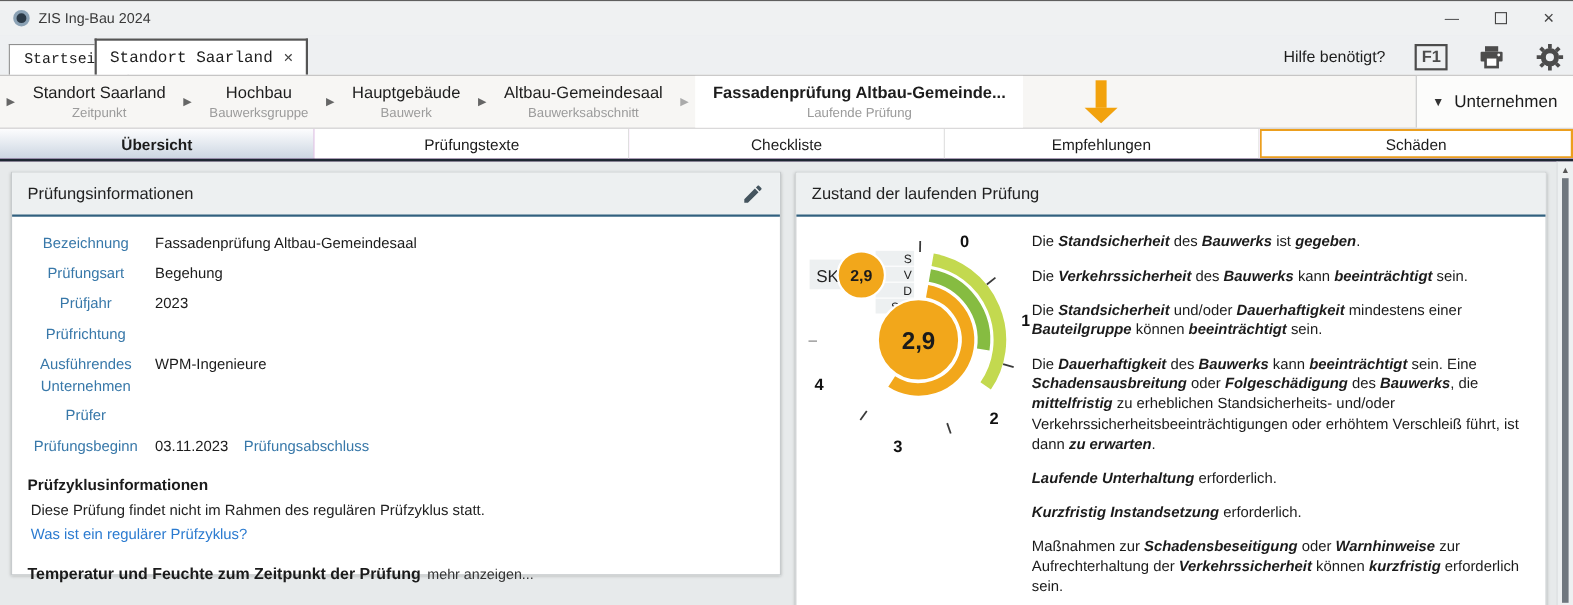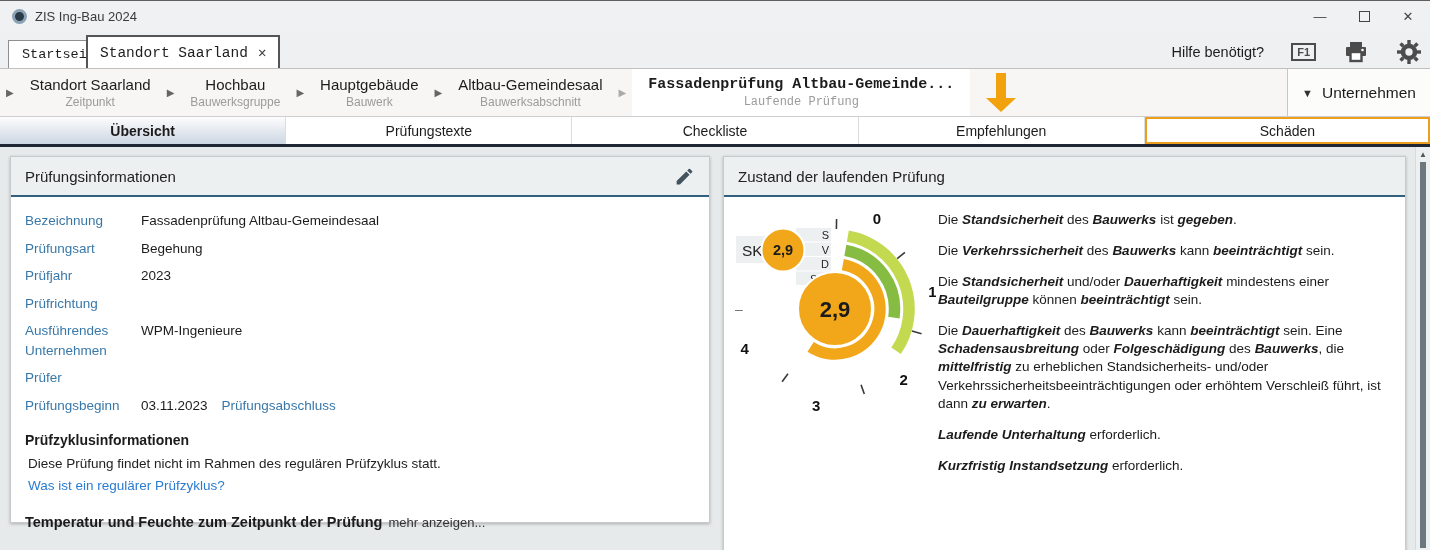--- a/index.html
+++ b/index.html
@@ -21,34 +21,34 @@
   .apptab-row { height:36px; background:#eef0f2; position:relative; }
   .apptab { position:absolute; bottom:0; background:#fff; display:flex; align-items:center;
     color:#1d1d1d;font-family:Liberation Mono, monospace; }
   .apptab.plain { left:8px; height:28px; padding:0 13px; font-size:13.5px;
     border:1px solid #8f8f8f; border-bottom:none; }
   .apptab.active { left:86px; height:33px; padding:0 12px; font-size:14.5px;
     border:2px solid #555; border-bottom:none; }
   .tab-close { margin-left:10px; font-size:14px; font-weight:bold; color:#3f3f3f; }
   .help-cluster { position:absolute; right:8px; bottom:3px; display:flex; align-items:center; gap:27px; }
   .help-text { font-size:14.5px; color:#1d1d1d; }
-  .f1-box { border:2px solid #4c4c4c; color:#4c4c4c; font-weight:bold; font-size:11px;
+  .f1-box { border:2px solid #4c4c4c; color:#4c4c4c; font-weight:bold; font-size:15px;
     padding:1px 4px; line-height:1.15; }
   .toolicon svg { display:block; }
 
   
   .crumb-row { height:49px; background:#f7f6f4; border-top:1px solid #c0c0c0;
     border-bottom:1px solid #cfcfcf; display:flex; align-items:stretch; position:relative; }
   .crumb-sep { align-self:center; font-size:10px; color:#666; padding:0 6px; }
   .crumb-sep.lt { color:#aaa; }
   .crumb { display:flex; flex-direction:column; justify-content:center; align-items:center;
     padding:0 10px; }
   .crumb .t { font-size:15px; color:#1c1c1c; line-height:1.25; }
   .crumb .s { font-size:12px; color:#9b9b9b; line-height:1.2; }
-  .crumb.active { background:#fff; padding:0 16px;font-family:Liberation Mono, monospace; }
+  .crumb.active { background:#fff; padding:0 16px; }
   .crumb.active .t { font-weight:bold; }
   .down-arrow { position:absolute; left:985px; top:4px; width:32px; }
   .down-arrow .stem { width:10px; height:25px; background:#f2a20d; margin:0 auto; }
   .down-arrow .head { width:0; height:0; border-left:15px solid transparent;
     border-right:15px solid transparent; border-top:14px solid #f2a20d; margin:0 auto; }
   .nav-btn { position:absolute; right:0; top:0; bottom:0; width:143px; background:#fcfcfb;
     border-left:1px solid #c6c6c6; display:flex; align-items:center; justify-content:center; gap:9px; }
   .nav-btn .tri { font-size:11px; color:#333; }
   .nav-btn .lbl { font-size:15.5px; color:#1b1b1b; }
 
@@ -65,21 +65,21 @@
   .panel { position:absolute; background:#fff; border:1px solid #c7cbcd;
     box-shadow:0 1px 3px rgba(0,0,0,.25); }
   .panel-hd { height:40px; background:#edf0f1; border-bottom:2px solid #31607f;
     display:flex; align-items:center; padding:0 14px; font-size:15px; color:#222; }
   .panel-hd .spacer { flex:1; }
   .left-panel { left:10px; top:9px; width:700px; height:367px; }
   .right-panel { left:723px; top:9px; width:683px; height:400px; }
 
   .lp-body { padding:14px 16px 0 14px; }
   .frow { display:flex; margin-bottom:8px; }
-  .flabel { width:106px; min-width:106px; text-align:left; color:#3878a9;
+  .flabel { width:106px; min-width:106px; text-align:center; color:#3878a9;
     font-size:13.5px; line-height:1.45; margin-right:10px; }
   .fvalue { font-size:13.5px; color:#1b1b1b; line-height:1.45; }
   .flabel2 { color:#3878a9; font-size:13.5px; margin-left:14px; line-height:1.45; }
   .sec-title { font-weight:bold; font-size:14px; color:#1b1b1b; margin-top:16px; }
   .sec-text { font-size:13.5px; color:#222; margin-top:8px; padding-left:3px; }
   .sec-link { font-size:13.5px; color:#2b7bd0; margin-top:7px; padding-left:3px; }
   .temp-line { margin-top:21px; font-size:14.5px; font-weight:bold; color:#1b1b1b; }
   .temp-more { font-weight:normal; font-size:13px; color:#333; margin-left:6px; }
 
   .rp-body { display:flex; padding:6px 10px 0 4px; }
@@ -283,20 +283,21 @@
             <text x="107" y="114" text-anchor="middle" font-size="22" font-weight="bold" fill="#1b1b1b">2,9</text>
           </svg>
       </div>
       <div class="rp-text">
         <p><span>Die </span><span class="bi">Standsicherheit</span><span> des </span><span class="bi">Bauwerks</span><span> ist </span><span class="bi">gegeben</span><span>.</span></p>
         <p><span>Die </span><span class="bi">Verkehrssicherheit</span><span> des </span><span class="bi">Bauwerks</span><span> kann </span><span class="bi">beeinträchtigt</span><span> sein.</span></p>
         <p><span>Die </span><span class="bi">Standsicherheit</span><span> und/oder </span><span class="bi">Dauerhaftigkeit</span><span> mindestens einer </span><span class="bi">Bauteilgruppe</span><span> können </span><span class="bi">beeinträchtigt</span><span> sein.</span></p>
         <p><span>Die </span><span class="bi">Dauerhaftigkeit</span><span> des </span><span class="bi">Bauwerks</span><span> kann </span><span class="bi">beeinträchtigt</span><span> sein. Eine </span><span class="bi">Schadensausbreitung</span><span> oder </span><span class="bi">Folgeschädigung</span><span> des </span><span class="bi">Bauwerks</span><span>, die </span><span class="bi">mittelfristig</span><span> zu erheblichen Standsicherheits- und/oder Verkehrssicherheitsbeeinträchtigungen oder erhöhtem Verschleiß führt, ist dann </span><span class="bi">zu erwarten</span><span>.</span></p>
         <p><span class="bi">Laufende Unterhaltung</span><span> erforderlich.</span></p>
         <p><span class="bi">Kurzfristig Instandsetzung</span><span> erforderlich.</span></p>
+        <p><span>Maßnahmen zur </span><span class="bi">Schadensbeseitigung</span><span> oder </span><span class="bi">Warnhinweise</span><span> zur Aufrechterhaltung der </span><span class="bi">Verkehrssicherheit</span><span> können </span><span class="bi">kurzfristig</span><span> erforderlich sein.</span></p>
       </div>
     </div>
   </div>
 </div>
 
 <div class="scrollbar">
   <div class="sb-up">▲</div>
   <div class="sb-thumb"></div>
 </div>
 

